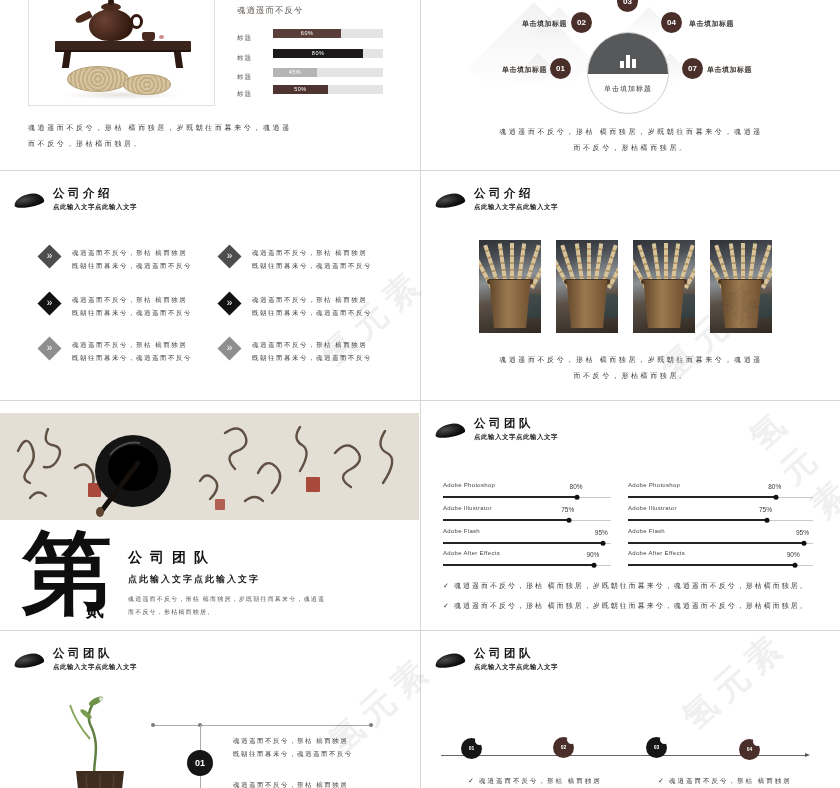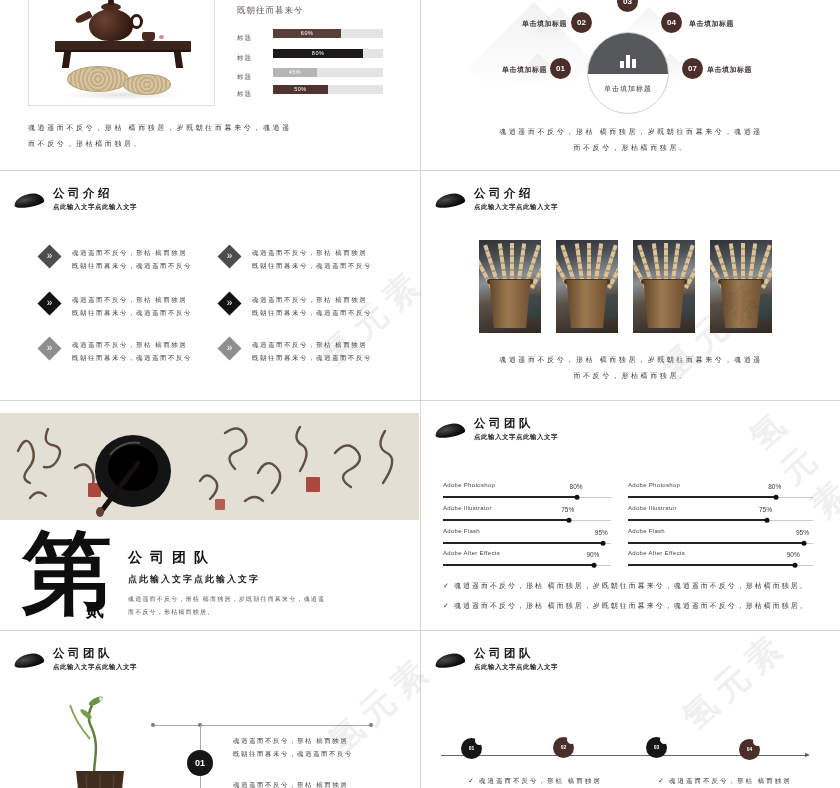--- a/index.html
+++ b/index.html
@@ -123,21 +123,21 @@
         <span class="tp-body"></span>
           <span class="tp-lid"></span>
           <span class="tp-knob"></span>
           <span class="tp-spout"></span>
         <span class="tp-handle"></span>
           <span class="tp-cup"></span>
           <span class="tp-flower"></span>
         <span class="tp-cushion1"></span>
           <span class="tp-cushion2"></span>
       </div>
-      <div class="chart-title abs" style="left:237px;top:65px">既朝往而暮来兮</div>
+      <div class="chart-title abs" style="left:237px;top:65px">魂逍遥而不反兮</div>
 
       <div class="bar-cat abs" style="top:94px">标题</div>
       <div class="bar-track abs" style="top:89px">
         <div class="bar-fill" style="width: 62%; background: rgb(90, 62, 58);">60%</div>
       </div>
       <div class="bar-cat abs" style="top:114px">标题</div>
       <div class="bar-track abs" style="top:109px">
         <div class="bar-fill" style="width: 82%; background: rgb(28, 26, 26);">80%</div>
       </div>
       <div class="bar-cat abs" style="top:133px">标题</div>

